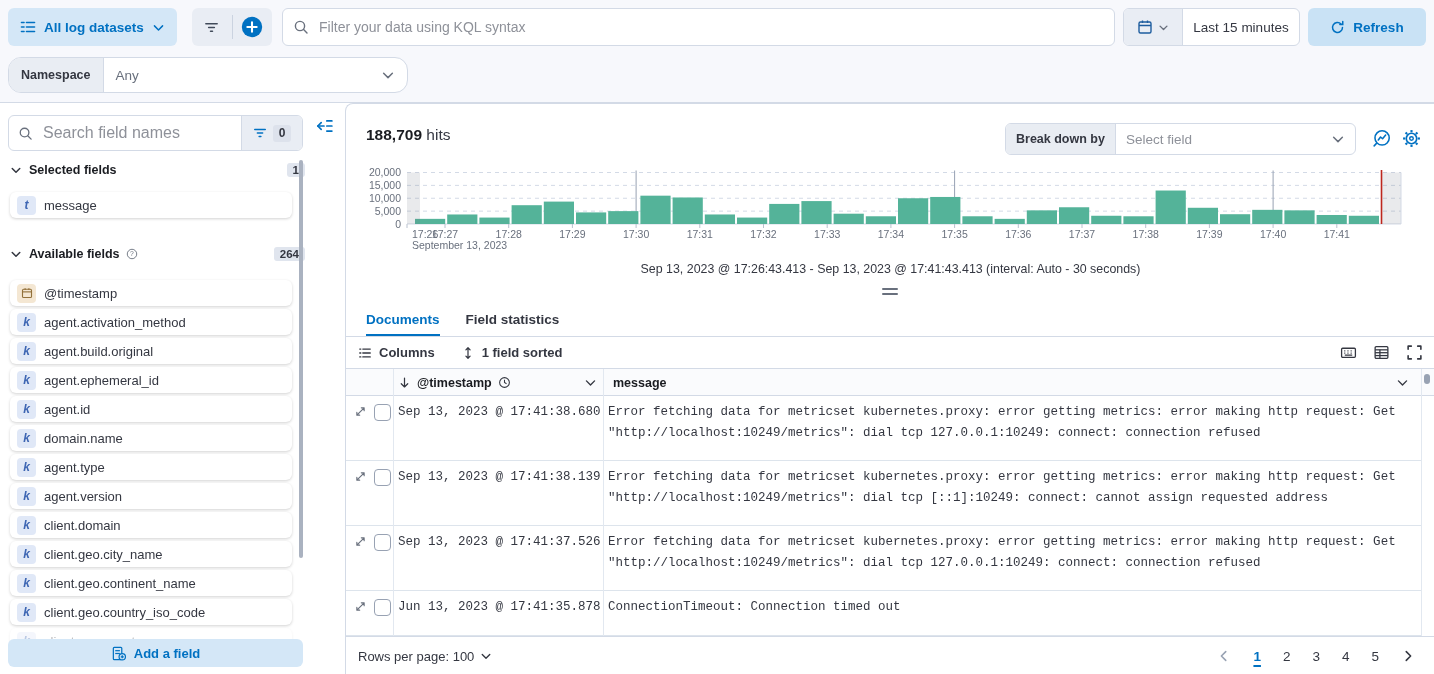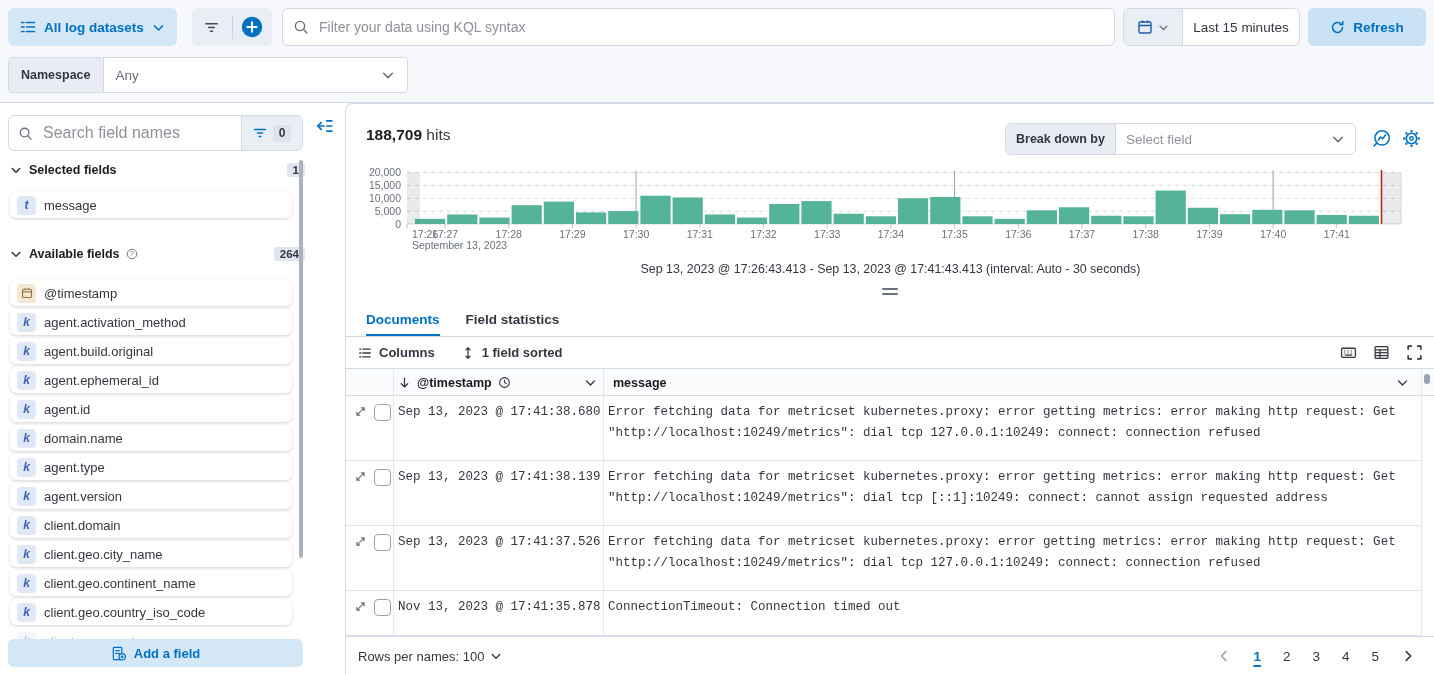--- a/index.html
+++ b/index.html
@@ -21,21 +21,21 @@
   .kql input{border:none;outline:none;flex:1;font-size:14px;font-family:"Liberation Sans",sans-serif;
        color:#343741;background:transparent;margin-left:8px}
   .kql input::placeholder{color:#8E9199}
   .datepicker{left:1123px;top:8px;width:177px;height:38px;border:1px solid #D3DAE6;border-radius:6px;
        background:#fff;display:flex;align-items:stretch;box-sizing:border-box;overflow:hidden}
   .datepicker .cal-seg{width:58px;background:#E9EDF4;border-right:1px solid #D3DAE6;display:flex;
        align-items:center;justify-content:center;gap:5px;cursor:pointer}
   .datepicker .range{flex:1;display:flex;align-items:center;justify-content:center;font-size:13.5px;color:#343741;cursor:pointer}
   .refresh-btn{left:1308px;top:8px;width:118px;height:38px;background:#C9E2F5;justify-content:center}
   
-  .namespace{left:8px;top:57px;width:400px;height:36px;border:1px solid #D3DAE6;border-radius:4px;
+  .namespace{left:8px;top:57px;width:400px;height:36px;border:1px solid #D3DAE6;border-radius:13px;
        background:#fff;display:flex;align-items:stretch;box-sizing:border-box;overflow:hidden}
   .namespace .lbl{background:#E9EDF3;border-right:1px solid #D3DAE6;display:flex;align-items:center;
        padding:0 12px;font-weight:bold;font-size:12.5px;color:#343741}
   .namespace .val{flex:1;display:flex;align-items:center;padding:0 12px;font-size:13.5px;color:#69707D;cursor:pointer}
   .namespace .chev{margin-left:auto}
   
   .search-box{left:8px;top:115px;width:295px;height:36px;border:1px solid #D3DAE6;border-radius:6px;
        background:#fff;display:flex;align-items:stretch;box-sizing:border-box;overflow:hidden}
   .search-box .inp{flex:1;display:flex;align-items:center;padding:0 9px;gap:8px}
   .search-box input{border:none;outline:none;width:100%;font-size:16px;color:#343741;
@@ -586,33 +586,33 @@
           <span class="abs mono" style="left:52px;top:6px;white-space:nowrap">Sep 13, 2023 @ 17:41:37.526</span>
           <div class="abs mono" style="left:262px;top:6px;width:805px">Error fetching data for metricset kubernetes.proxy: error getting metrics: error making http request: Get "http://localhost:10249/metrics": dial tcp 127.0.0.1:10249: connect: connection refused</div>
         </div>
         <div class="abs drow" style="top: 487px; height: 45px;">
           <span class="abs" style="left:8px;top:9px;cursor:pointer">
             <svg width="13" height="13" viewBox="0 0 16 16" fill="none" stroke="#69707D" stroke-width="1.4" stroke-linecap="round" stroke-linejoin="round">
               <path d="M3.5 12.5l9-9M12.5 3.5H9M12.5 3.5V7M3.5 12.5H7M3.5 12.5V9"></path>
             </svg>
           </span>
           <span class="cbx" style="left:28px;top:8px"></span>
-          <span class="abs mono" style="left:52px;top:6px;white-space:nowrap">Nov 13, 2023 @ 17:41:35.878</span>
+          <span class="abs mono" style="left:52px;top:6px;white-space:nowrap">Jun 13, 2023 @ 17:41:35.878</span>
           <div class="abs mono" style="left:262px;top:6px;width:805px">ConnectionTimeout: Connection timed out</div>
         </div>
       </div>
 
     <div class="abs grid-vline" style="left:47px"></div>
     <div class="abs grid-vline" style="left:257px"></div>
     <div class="abs grid-vline" style="left:1075px"></div>
     <div class="abs gscroll"></div>
 
     <div class="abs gfoot">
       <div class="rpp">
-        <span>Rows per names: 100</span>
+        <span>Rows per page: 100</span>
         <svg width="12" height="12" viewBox="0 0 16 16">
             <path d="M3 6l5 5 5-5" fill="none" stroke="#343741" stroke-width="1.8" stroke-linecap="round" stroke-linejoin="round"></path>
           </svg>
       </div>
       <div class="pager">
         <span>
           <svg width="14" height="14" viewBox="0 0 16 16">
               <path d="M10 3L5 8l5 5" fill="none" stroke="#98A2B3" stroke-width="1.8" stroke-linecap="round" stroke-linejoin="round"></path>
             </svg>
           </span>

